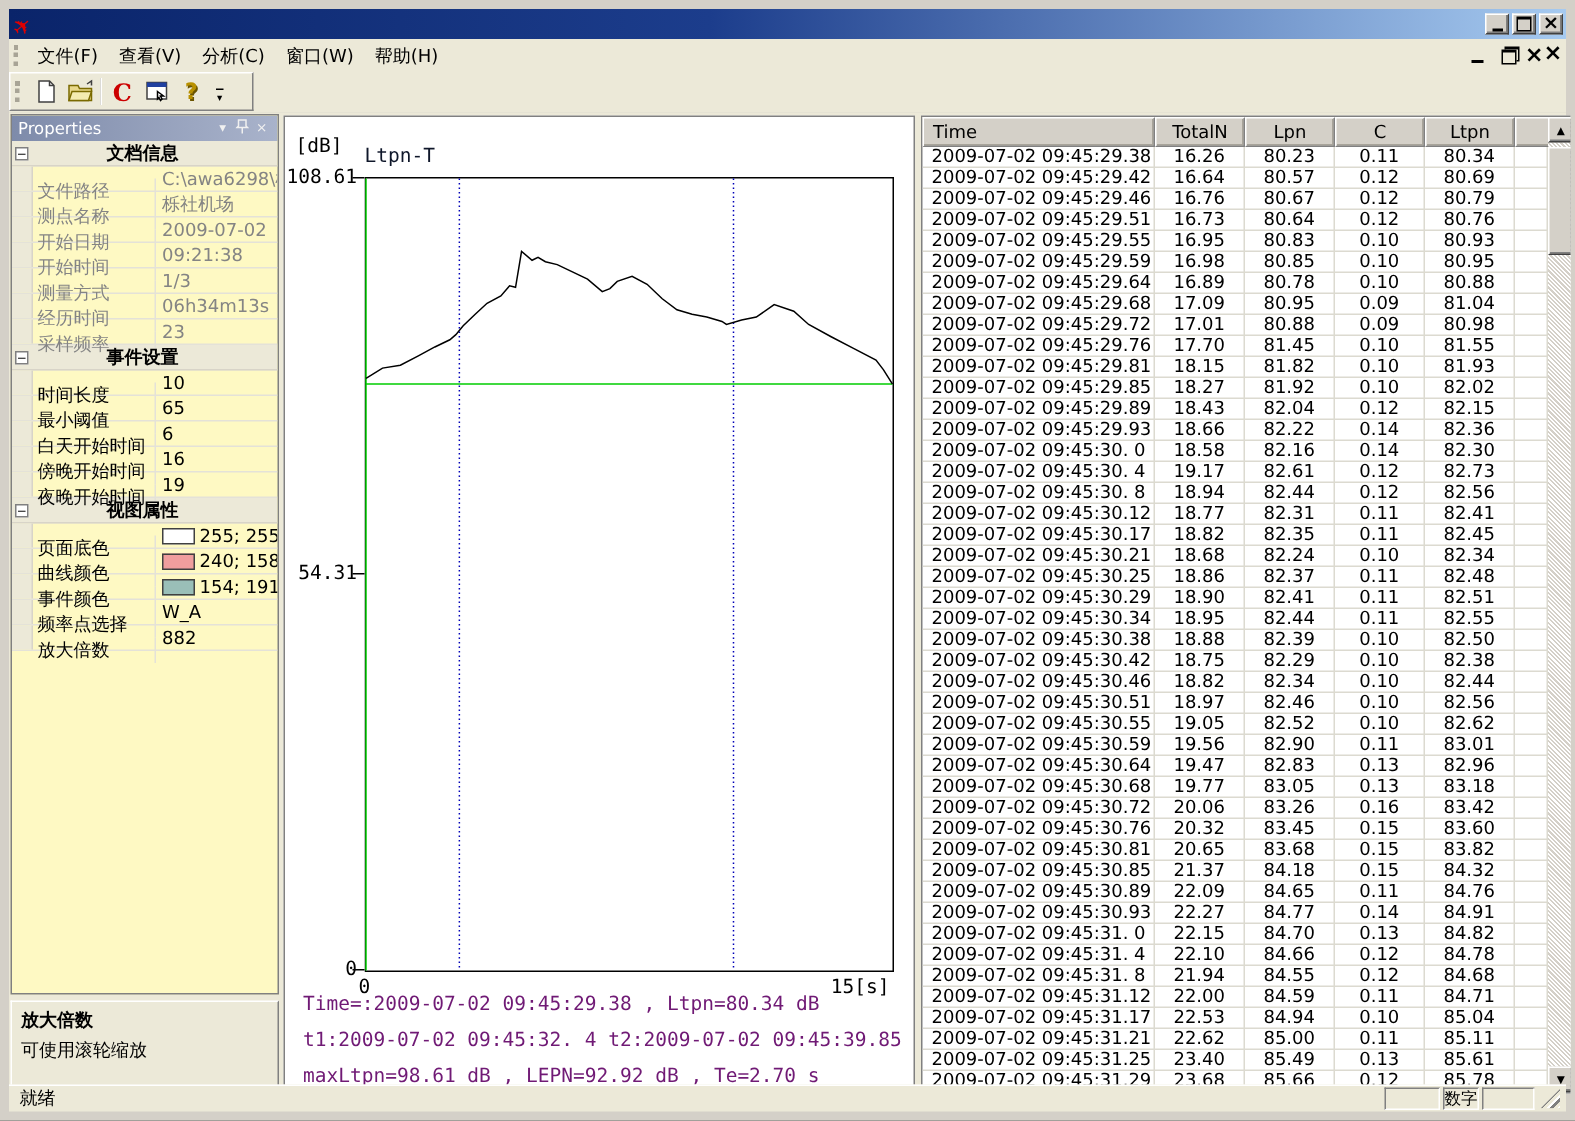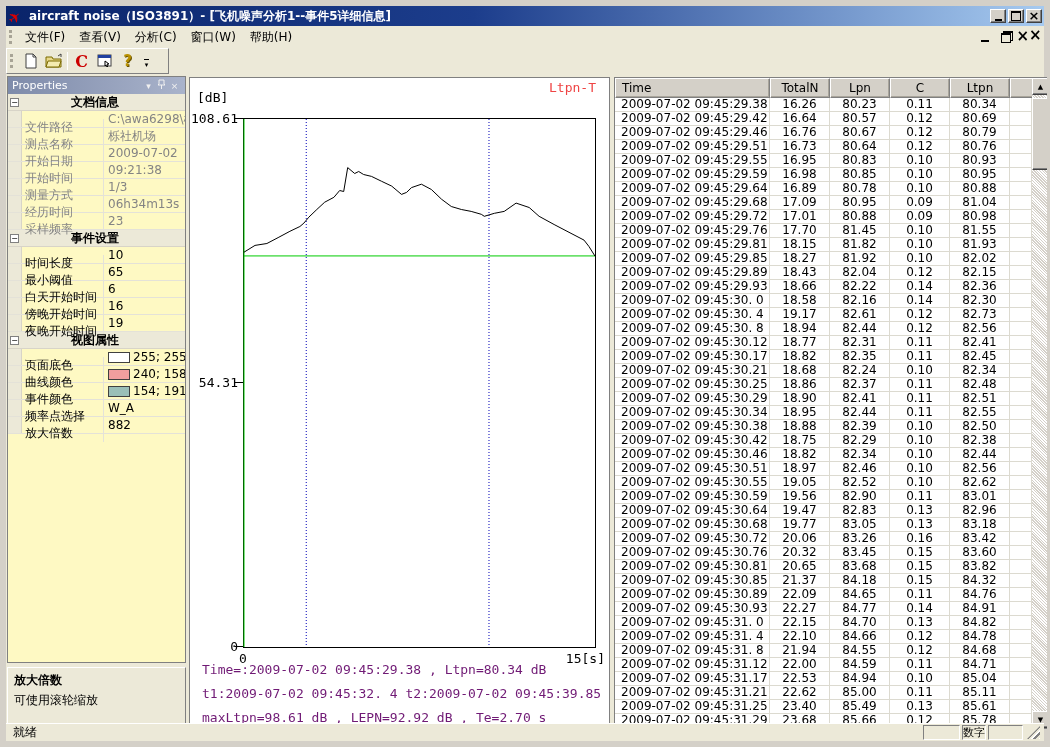--- a/index.html
+++ b/index.html
@@ -74,28 +74,28 @@
   .swatch { width:22px; height:11px; border:1px solid #404040; flex:0 0 22px; }
 
   
   .hint { position:absolute; left:4px; top:664px; width:179px; height:58px; background:#ECE9D8;
           border:1px solid; border-color:#FFFFFF #808080 #808080 #FFFFFF; padding:4px 6px; }
   .hint .hint-title { font-weight:bold; margin-bottom:3px; }
 
   
   .chart-panel { position:absolute; left:186px; top:74px; width:421px; height:652px; background:#FFFFFF;
                  border:1px solid #808080; font-family:"DejaVu Sans Mono","Liberation Mono",monospace; }
-  .chart-title { position:absolute; left:53px; top:2px; width:353px; text-align:right; font-size:13px; color:#ef4444; }
+  .chart-title { position:absolute; left:53px; top:19px; width:353px; text-align:left; font-size:13px; color:#0f172a; }
   .y-unit { position:absolute; left:7px; top:12px; font-size:13px; color:#000; }
   .ytick { position:absolute; left:0; width:48px; text-align:right; font-size:13px; color:#000; }
   .ytick.top { top:33px; } .ytick.mid { top:297px; } .ytick.zero { top:561px; }
   .tickmark { position:absolute; width:8px; height:1px; background:#000; left:45px; }
   .tm-top { top:40px; } .tm-mid { top:304px; } .tm-zero { top:568px; }
   .xtick { position:absolute; top:573px; font-size:13px; color:#000; }
-  .xtick.left { left:49px; } .xtick.right { right:4px; }
+  .xtick.left { left:49px; } .xtick.right { right:16px; }
   .plot-svg { position:absolute; left:53px; top:40px; }
   .info-line { position:absolute; left:12px; font-size:13px; color:#701a75; white-space:pre; }
   .il1 { top:584px; } .il2 { top:608px; } .il3 { top:632px; }
 
   
   .table-panel { position:absolute; left:611px; top:74px; width:436px; height:652px; background:#FFFFFF;
                  border:1px solid #808080; overflow:hidden; }
   .thead { display:flex; height:20px; background:#D4D0C8; }
   .th { border:1px solid; border-color:#FFFFFF #808080 #808080 #FFFFFF; box-shadow:inset -1px -1px 0 #A8A49A;
         display:flex; align-items:center; font-size:12px; color:#000; background:#D4D0C8; }
@@ -136,21 +136,20 @@
                  background:repeating-linear-gradient(135deg,#ECE9D8 0 2px,#FFFFFF 2px 3px,#808080 3px 5px);
                  clip-path:polygon(100% 0,100% 100%,0 100%); }
 </style>
 </head>
 <body>
 
 <div class="window">
 
   <div class="titlebar">
     <span class="app-icon"></span>
-    <span class="title">aircraft noise（ISO3891）- [飞机噪声分析1--事件5详细信息]</span>
     <span class="tb-btns">
       <span class="tb-btn">
           <span class="glyph-min"></span>
         </span>
       <span class="tb-btn">
           <span class="glyph-max"></span>
         </span>
       <span class="tb-btn">
           <span class="glyph-close"></span>
         </span>

